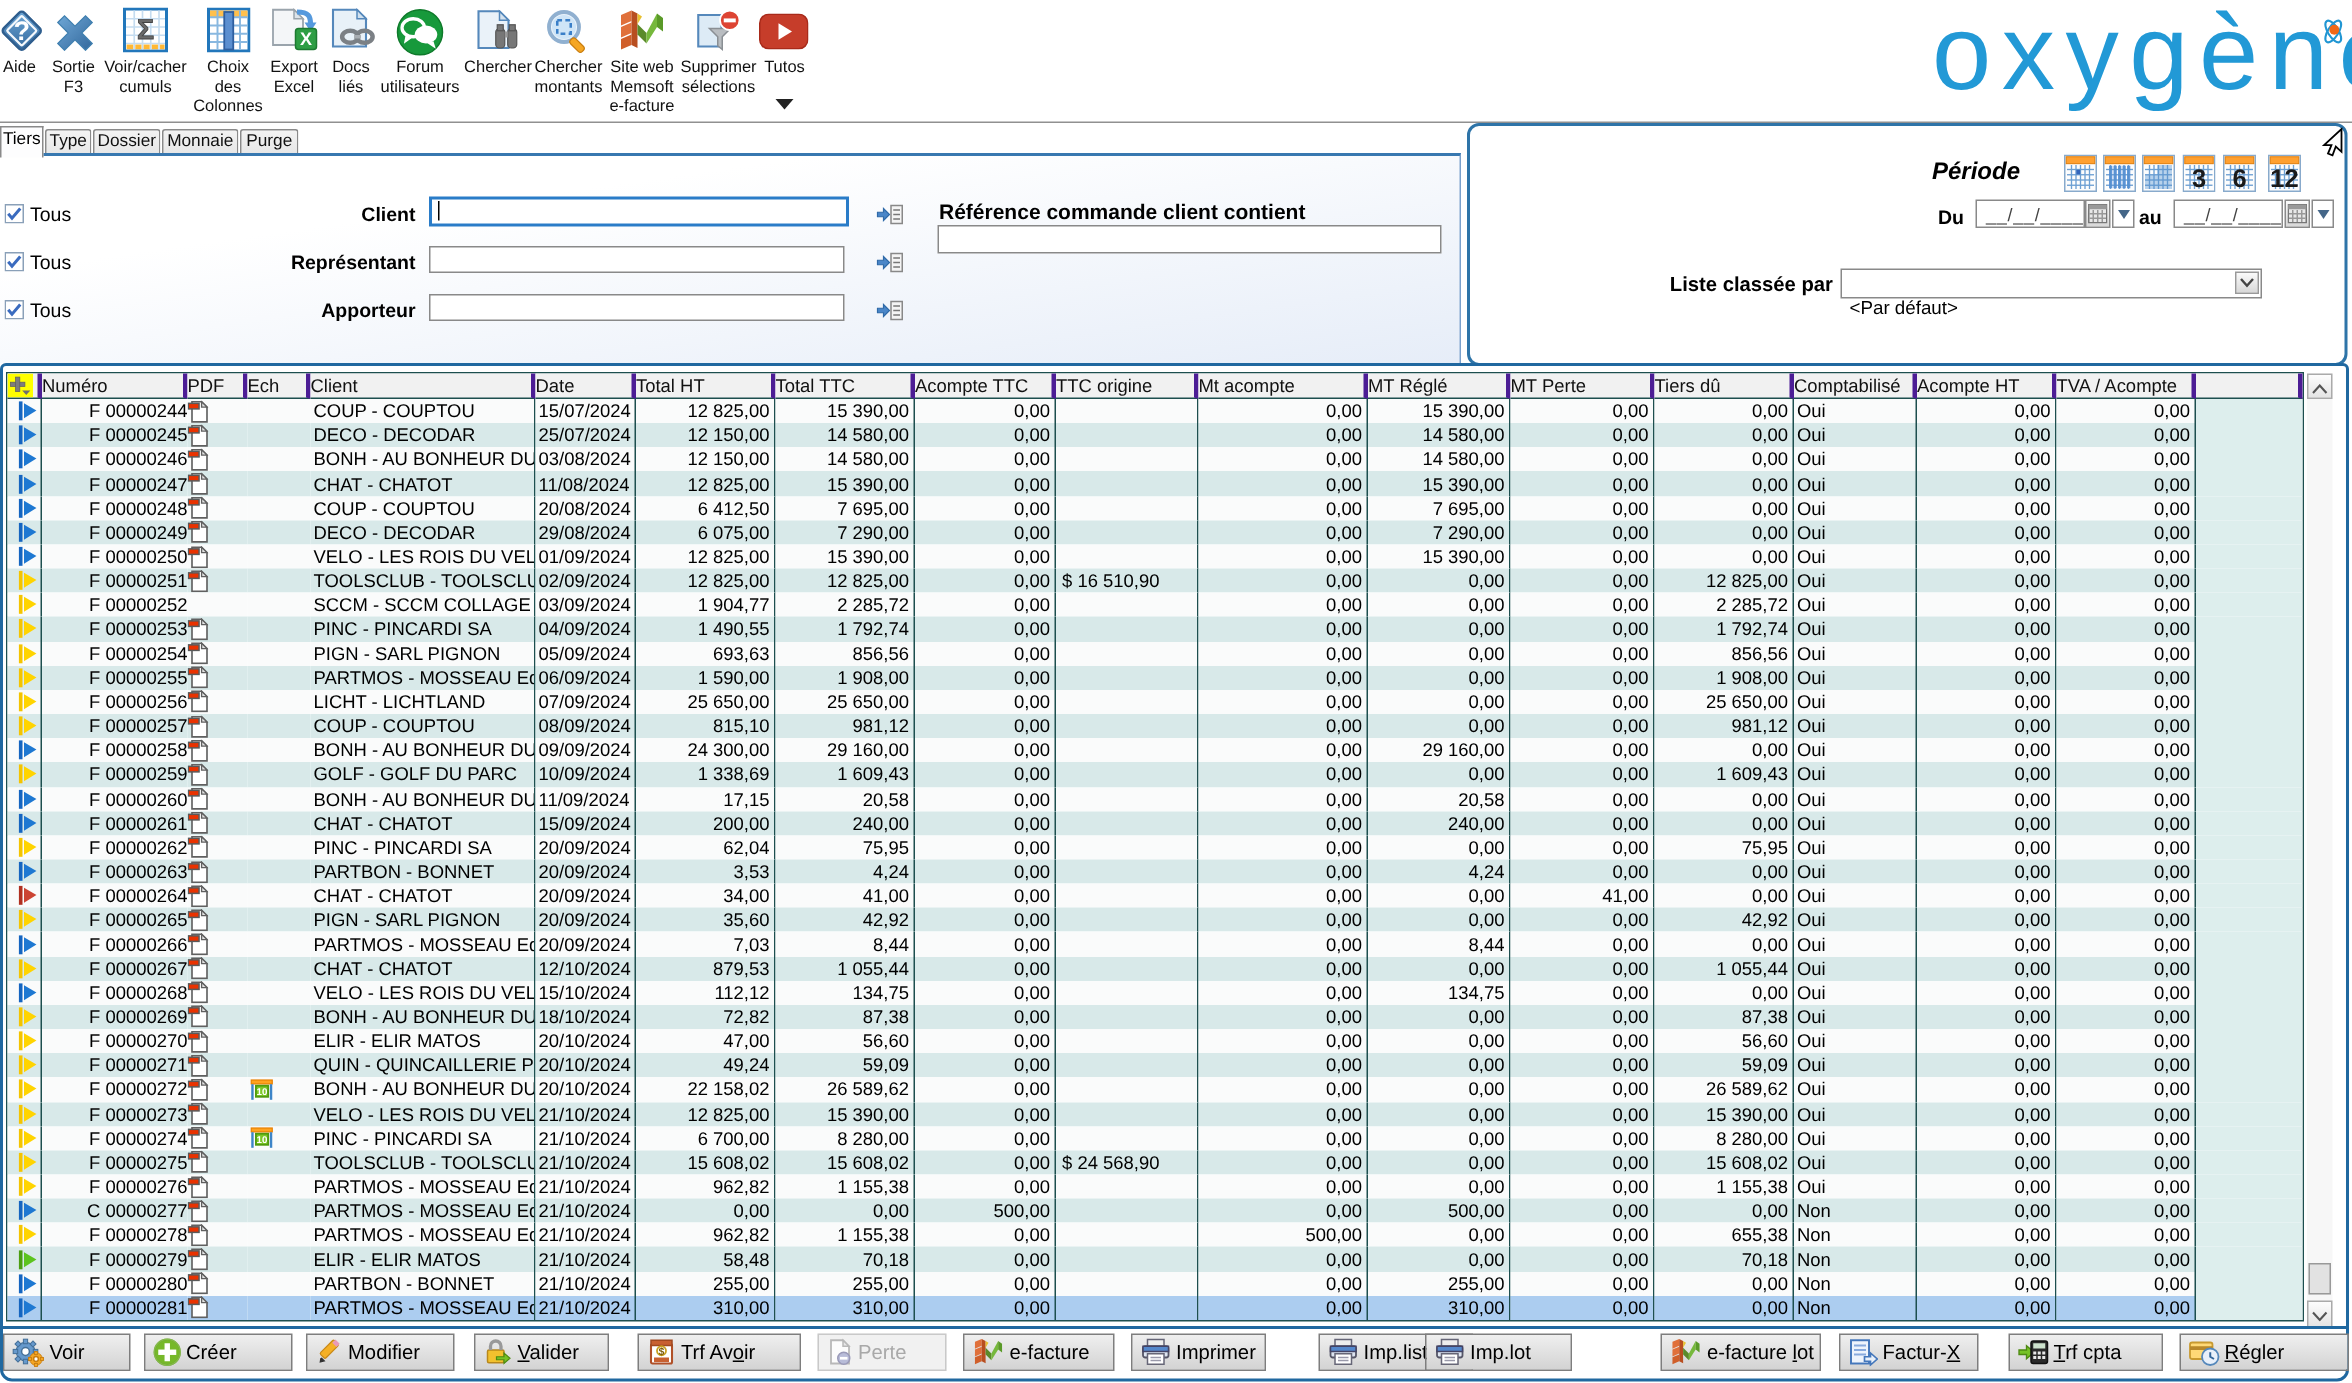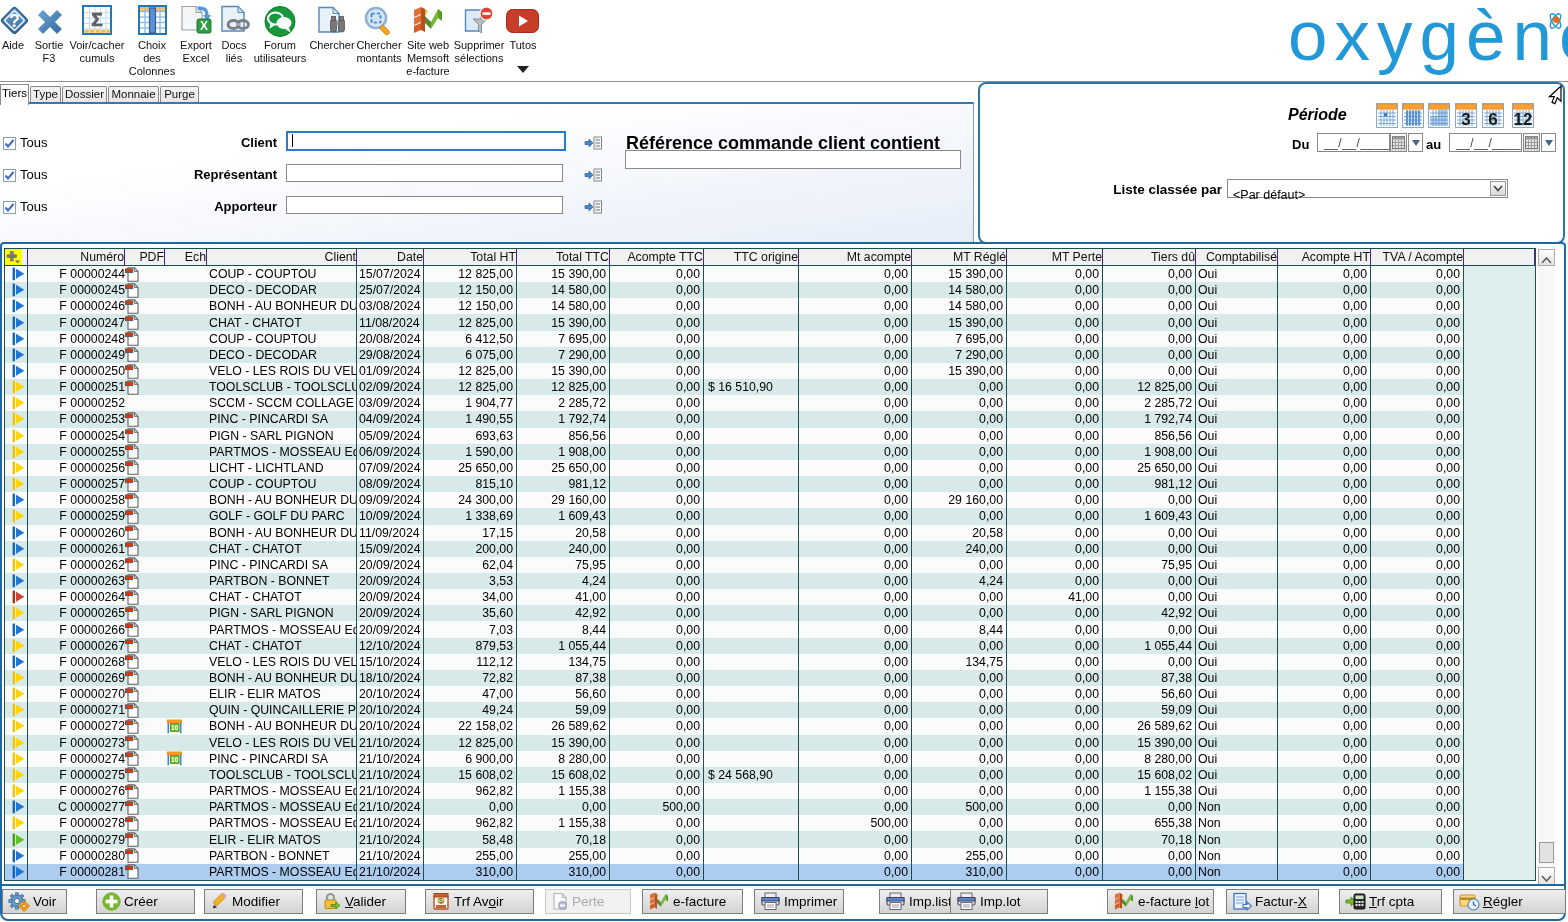--- a/index.html
+++ b/index.html
@@ -4,22 +4,22 @@
 html,body{width:1568px;height:922px;overflow:hidden;background:#fff;
  font-family:"Liberation Sans",sans-serif;position:relative}
 .abs{position:absolute}
 
 #tblwrap{position:absolute;left:4px;top:248px;width:1532px;border:1px solid #1d4f4f}
 #tbl{border-collapse:separate;border-spacing:0;table-layout:fixed;width:1530px;
  font-size:12.3px;color:#000}
 #tbl td{padding:0;height:16.17px;overflow:hidden;white-space:nowrap;vertical-align:middle;
  line-height:16px}
 #tbl td.b{border-right:1px solid #1d4f4f}
-#tbl tr.hd td{height:16px;background:#f1f1f1;border-right:1px solid #4c1d95;
- border-bottom:1px solid #1d4f4f;text-align:right;font-size:12.3px;color:#111}
+#tbl tr.hd td{height:16px;background:#f1f1f1;border-right:3px solid #4c1d95;
+ border-bottom:1px solid #1d4f4f;text-align:left;font-size:12.3px;color:#111}
 #tbl tr.odd td{background:#fafbfb}
 #tbl tr.even td{background:#d8e9e9}
 #tbl tr.odd td.restc,#tbl tr.even td.restc{background:#ddeeed}
 #tbl tr.sel td{background:#accdf0}
 #tbl tr.sel td.restc{background:#ddeeed}
 #tbl td.c{text-align:right}
 #tbl td.l{padding-left:2px}
 #tbl td.lo{padding-left:4px}
 #tbl td.n{text-align:right;padding-right:3px}
 #plusbox{width:17px;height:16px;background:#ffff00;margin:0}
@@ -228,21 +228,21 @@
 <div class="inp" style="left:286px;top:196px;width:277px;height:18px"></div>
 <div class="abs" style="left:584px;top:199px"><svg width="18" height="16" viewBox="0 0 18 16">
       <path d="M1 6.5 L5 6.5 L5 4 L9 8 L5 12 L5 9.5 L1 9.5 Z" fill="#4a86c8" stroke="#2f6aa8" stroke-width="0.8"></path>
       <rect x="10" y="2" width="7.5" height="12" fill="#f4f4f4" stroke="#888" stroke-width="1"></rect>
       <g stroke="#777" stroke-width="1">
         <line x1="11.5" y1="5" x2="16" y2="5"></line>
         <line x1="11.5" y1="8" x2="16" y2="8"></line>
         <line x1="11.5" y1="11" x2="16" y2="11"></line>
       </g>
     </svg></div>
-<div class="blab" style="left:626px;top:133px;font-size:18px">Référence commande client contient</div>
+<div class="blab" style="left:626px;top:133px;font-size:14px">Référence commande client contient</div>
 <div class="inp" style="left:625px;top:150px;width:336px;height:19px"></div>
 <div class="abs" style="left:1288px;top:106px;width:70px;font-size:16px;font-weight:bold;font-style:italic">Période</div>
 <div class="abs" style="left:1376px;top:103px"><svg width="22" height="25" viewBox="0 0 22 25">
       <rect x="0.5" y="0.5" width="21" height="24" fill="#fdfdfd" stroke="#88aacc" stroke-width="1"></rect>
       <rect x="1.5" y="1.5" width="19" height="4.6" fill="#ffa030" stroke="#e08010" stroke-width="0.7"></rect>
       <g stroke="#5590cc" stroke-width="0.9" opacity="0.85">
         <line x1="2" y1="10" x2="20" y2="10"></line>
         <line x1="2" y1="13.5" x2="20" y2="13.5"></line>
         <line x1="2" y1="17" x2="20" y2="17"></line>
         <line x1="2" y1="20.5" x2="20" y2="20.5"></line>
@@ -367,21 +367,21 @@
         <line x1="1" y1="9.5" x2="12" y2="9.5"></line>
       </g>
     </svg></div>
 <div class="abs" style="left:1408px;top:133px;width:15px;height:19px;background:#fff;border:1px solid #8a8a8a">
     <div style="width:0;height:0;border-left:4.5px solid transparent;border-right:4.5px solid transparent;border-top:6px solid #446688;margin:6px 0 0 2.5px"></div>
   </div>
 <div class="abs" style="left:1541px;top:133px;width:15px;height:19px;background:#fff;border:1px solid #8a8a8a">
     <div style="width:0;height:0;border-left:4.5px solid transparent;border-right:4.5px solid transparent;border-top:6px solid #446688;margin:6px 0 0 2.5px"></div>
   </div>
 <div class="blab" style="left:1080px;top:182px;width:142px;text-align:right;font-size:13.5px">Liste classée par</div>
-<div class="inp" style="left:1227px;top:179px;width:281px;height:19px;font-size:12.5px;color:#000;padding:8px 0 0 5px">&lt;Par défaut&gt;<div style="position:absolute;right:1px;top:1px;width:16px;height:15px;background:linear-gradient(#fafafa,#d8d8d8);border:1px solid #999"><svg width="10" height="8" viewBox="0 0 10 8" style="margin:3px 0 0 2px">
+<div class="inp" style="left:1227px;top:179px;width:281px;height:19px;font-size:12.5px;color:#000;padding:18px 0 0 5px">&lt;Par défaut&gt;<div style="position:absolute;right:1px;top:1px;width:16px;height:15px;background:linear-gradient(#fafafa,#d8d8d8);border:1px solid #999"><svg width="10" height="8" viewBox="0 0 10 8" style="margin:3px 0 0 2px">
         <path d="M1 1 L5 5.5 L9 1" fill="none" stroke="#444" stroke-width="1.6"></path>
       </svg></div></div>
 <div class="abs" style="left:1545px;top:85px;z-index:40"><svg width="20" height="20" viewBox="0 0 20 20">
       <path d="M16 1 L16 16.2 L12.2 12.7 L10 18.6 L7 17.4 L9.3 11.7 L4.4 11.7 Z" fill="#fff" stroke="#000" stroke-width="1.2"></path>
     </svg></div>
 <div class="abs" style="left:0;top:242px;width:1566px;height:679px;border:2px solid #2068a0;border-radius:4px 4px 8px 8px;background:#fff"></div>
 <div id="tblwrap">
     <table id="tbl">
       <colgroup>
         <col style="width:23px">
@@ -1385,21 +1385,21 @@
             <svg width="17" height="15" viewBox="0 0 17 15" style="display:block;margin-left:1px">
               <rect x="1.5" y="1" width="14" height="2.6" fill="#ffa21f" stroke="#e88000" stroke-width="0.8"></rect>
               <rect x="1.5" y="3.8" width="1.6" height="10.4" fill="#3d85c8"></rect>
               <rect x="13.9" y="3.8" width="1.6" height="10.4" fill="#3d85c8"></rect>
               <rect x="4.6" y="4.8" width="8.2" height="7.4" fill="#7cc727" stroke="#4f9a0e" stroke-width="1.2"></rect>
               <text x="8.7" y="11" font-size="6.5" font-weight="bold" fill="#fff" text-anchor="middle" font-family="Liberation Sans">10</text>
             </svg>
           </td>
           <td class="b l">PINC - PINCARDI SA</td>
           <td class="b l">21/10/2024</td>
-          <td class="b n">6 900,00</td>
+          <td class="b n">6 700,00</td>
           <td class="b n">8 280,00</td>
           <td class="b n">0,00</td>
           <td class="b lo"></td>
           <td class="b n">0,00</td>
           <td class="b n">0,00</td>
           <td class="b n">0,00</td>
           <td class="b n">8 280,00</td>
           <td class="b l">Oui</td>
           <td class="b n">0,00</td>
           <td class="b n">0,00</td>
@@ -1628,21 +1628,21 @@
 <div class="abs" style="left:1538px;top:249px;width:17px;height:636px;background:#f7f7f7">
     <div style="position:absolute;left:0;top:0;width:17px;height:17px;background:linear-gradient(#fdfdfd,#e4e4e4);border:1px solid #aaa"><svg width="11" height="7" viewBox="0 0 11 7" style="margin:4px 0 0 2px">
         <path d="M1 6 L5.5 1 L10 6" fill="none" stroke="#555" stroke-width="1.4"></path>
       </svg></div>
     <div style="position:absolute;left:1px;top:593px;width:15px;height:21px;background:#e2e2e2;border:1px solid #999"></div>
     <div style="position:absolute;left:0;top:618px;width:17px;height:18px;background:linear-gradient(#fdfdfd,#e4e4e4);border:1px solid #aaa"><svg width="11" height="7" viewBox="0 0 11 7" style="margin:5px 0 0 2px">
         <path d="M1 1 L5.5 6 L10 1" fill="none" stroke="#555" stroke-width="1.4"></path>
       </svg></div>
   </div>
 <div class="abs" style="left:2px;top:884px;width:1562px;height:2px;background:#2068a0"></div>
-<div class="btn" style="left:2px;width:65px">
+<div class="btn" style="left:2px;width:85px">
     <svg width="22" height="20" viewBox="0 0 22 20">
       <g fill="#6699cc" stroke="#447099" stroke-width="0.7">
         <circle cx="9" cy="9" r="6.2"></circle>
         <g fill="#6699cc">
           <rect x="7.6" y="0.8" width="2.8" height="3"></rect>
           <rect x="7.6" y="14.2" width="2.8" height="3"></rect>
           <rect x="0.8" y="7.6" width="3" height="2.8"></rect>
           <rect x="14.2" y="7.6" width="3" height="2.8"></rect>
           <rect x="2.6" y="2.6" width="2.8" height="2.8" transform="rotate(45 4 4)"></rect>
           <rect x="12.6" y="2.6" width="2.8" height="2.8" transform="rotate(45 14 4)"></rect>

